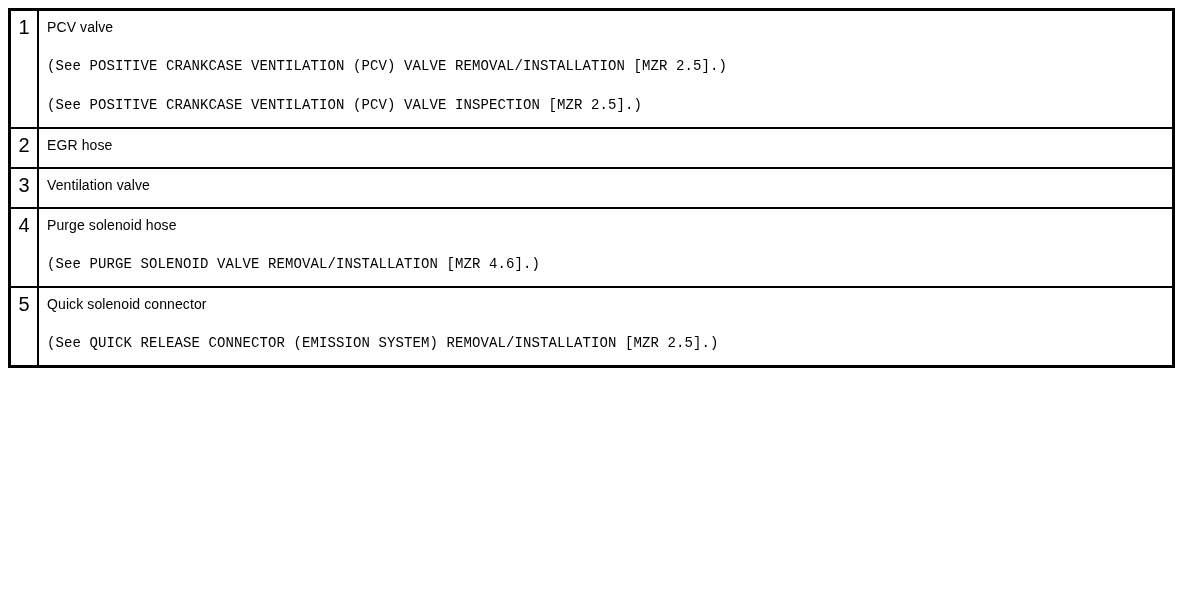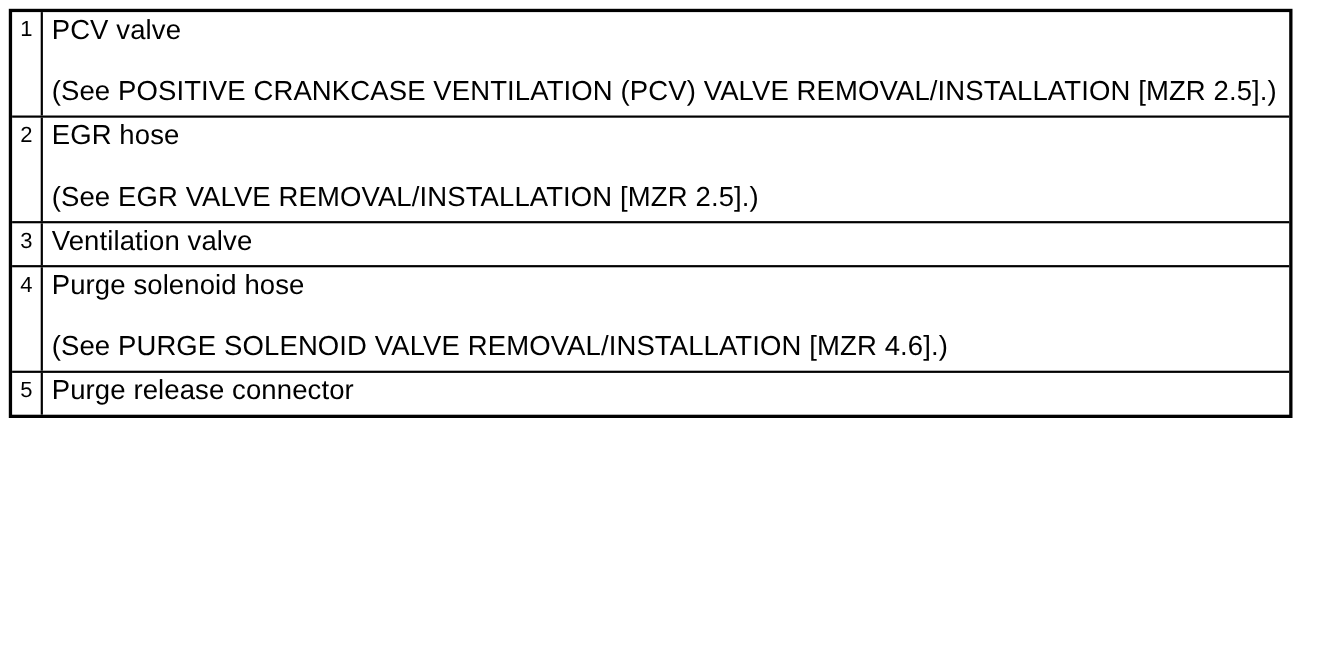--- a/index.html
+++ b/index.html
@@ -37,49 +37,50 @@
     padding-top: 5px;
     text-align: center;
     font-size: 20px;
     line-height: 23px;
     color: #000000;
   }
   .content-cell {
     box-sizing: border-box;
     flex: 1 1 auto;
     padding: 5px 6px 10px 8px;
-    font-size: 25px;
+    font-size: 14px;
     color: #000000;
   }
   .text-line {
     line-height: 23px;
     white-space: nowrap;
     letter-spacing: 0.1px;
   }
   .text-line + .text-line {
-    margin-top: 33px;
+    margin-top: 16px;
+    font-family: Liberation Mono, monospace;
   }
 </style>
 </head>
 <body>
 
 <div class="parts-table" id="parts-table">
   <div class="row">
     <div class="num-cell">1</div>
     <div class="content-cell">
         <div class="text-line">PCV valve</div>
         <div class="text-line">(See POSITIVE CRANKCASE VENTILATION (PCV) VALVE REMOVAL/INSTALLATION [MZR 2.5].)</div>
+        <div class="text-line">(See POSITIVE CRANKCASE VENTILATION (PCV) VALVE INSPECTION [MZR 2.5].)</div>
       </div>
   </div>
 
   <div class="row">
     <div class="num-cell">2</div>
     <div class="content-cell">
         <div class="text-line">EGR hose</div>
-        <div class="text-line">(See EGR VALVE REMOVAL/INSTALLATION [MZR 2.5].)</div>
       </div>
   </div>
 
   <div class="row">
     <div class="num-cell">3</div>
     <div class="content-cell">
         <div class="text-line">Ventilation valve</div>
       </div>
   </div>
 
@@ -87,16 +88,17 @@
     <div class="num-cell">4</div>
     <div class="content-cell">
         <div class="text-line">Purge solenoid hose</div>
         <div class="text-line">(See PURGE SOLENOID VALVE REMOVAL/INSTALLATION [MZR 4.6].)</div>
       </div>
   </div>
 
   <div class="row">
     <div class="num-cell">5</div>
     <div class="content-cell">
-        <div class="text-line">Purge release connector</div>
+        <div class="text-line">Quick solenoid connector</div>
+        <div class="text-line">(See QUICK RELEASE CONNECTOR (EMISSION SYSTEM) REMOVAL/INSTALLATION [MZR 2.5].)</div>
       </div>
   </div>
 </div>
 
 </body></html>

